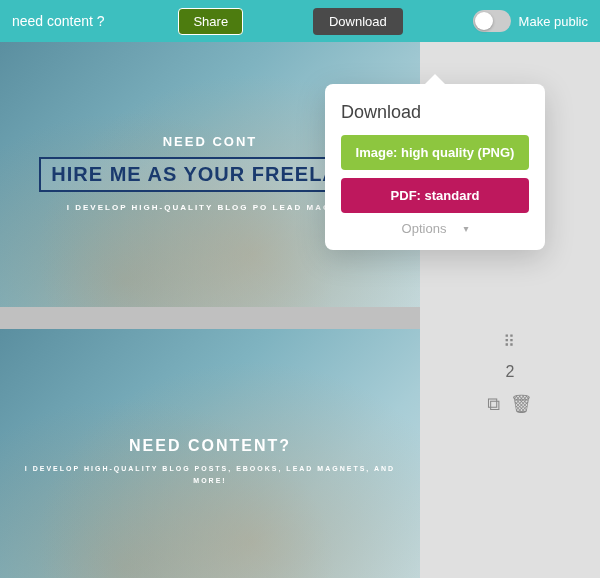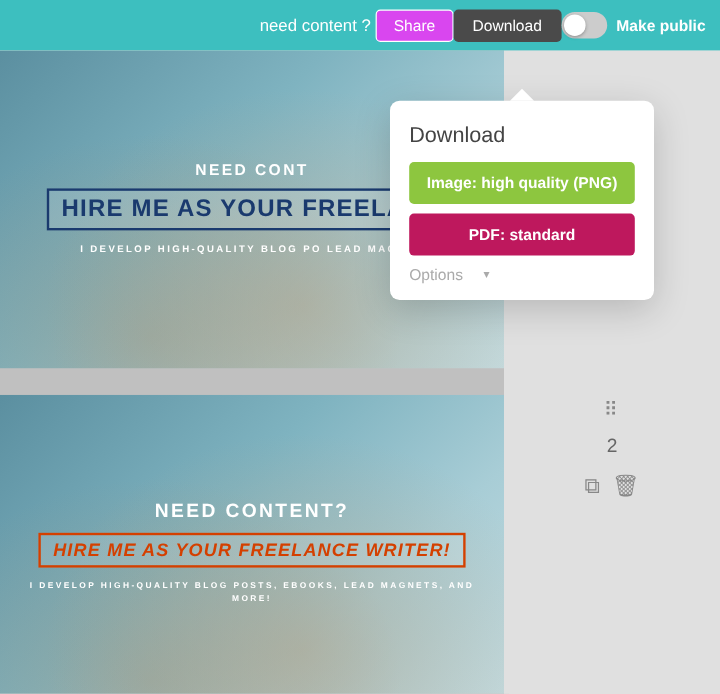--- a/index.html
+++ b/index.html
@@ -8,37 +8,37 @@
       height: 578px;
       overflow: hidden;
       font-family: 'Helvetica Neue', Arial, sans-serif;
       background: #e8e8e8;
     }
 
     
     .topbar {
       display: flex;
       align-items: center;
-      justify-content: flex-end;
+      justify-content: space-between;
       background: #3dbfbf;
       height: 42px;
       padding: 0 12px;
       position: relative;
       z-index: 10;
     }
 
     .need-content-label {
       color: #fff;
       font-size: 14px;
       font-weight: 400;
       margin-right: 4px;
     }
 
     .share-btn {
-      background: #d946ef;
+      background: #4d7c0f;
       color: #fff;
       border: 1.5px solid #fff;
       border-radius: 4px;
       padding: 5px 14px;
       font-size: 13px;
       cursor: pointer;
     }
 
     .download-btn {
       background: #4a4a4a;
@@ -73,21 +73,20 @@
       background: #fff;
       border-radius: 50%;
       top: 2px;
       left: 2px;
       box-shadow: 0 1px 3px rgba(0,0,0,0.3);
     }
 
     .make-public-label {
       color: #fff;
       font-size: 13px;
-      font-weight: bold;
     }
 
     
     .main-area {
       display: flex;
       height: calc(578px - 42px);
       position: relative;
     }
 
     
@@ -268,21 +267,21 @@
       background: #8dc63f;
     }
 
     .btn-teal {
       background: #be185d;
     }
 
     .options-link {
       display: flex;
       align-items: center;
-      justify-content: flex-start;
+      justify-content: center;
       gap: 17px;
       color: #aaa;
       font-size: 13px;
       cursor: pointer;
       margin-top: 4px;
     }
 
     .options-chevron {
       font-size: 10px;
     }
@@ -321,21 +320,20 @@
       </div>
     </div>
 
     <div class="card-gap"></div>
 
     <div class="design-card design-card-2">
       <div class="card-bg"></div>
       <div class="hands-img"></div>
       <div class="card-overlay">
         <div class="card-need-content">NEED CONTENT?</div>
-        <div class="card-hire-me">HIRE ME AS YOUR FREELANCE WRITER!</div>
         <div class="card-sub">I DEVELOP HIGH-QUALITY BLOG POSTS, EBOOKS,
 LEAD MAGNETS, AND MORE!</div>
       </div>
     </div>
 
   </div>
 
   <div class="right-sidebar">
     <div class="sidebar-dots">⠿</div>
     <span class="page-number">2</span>

